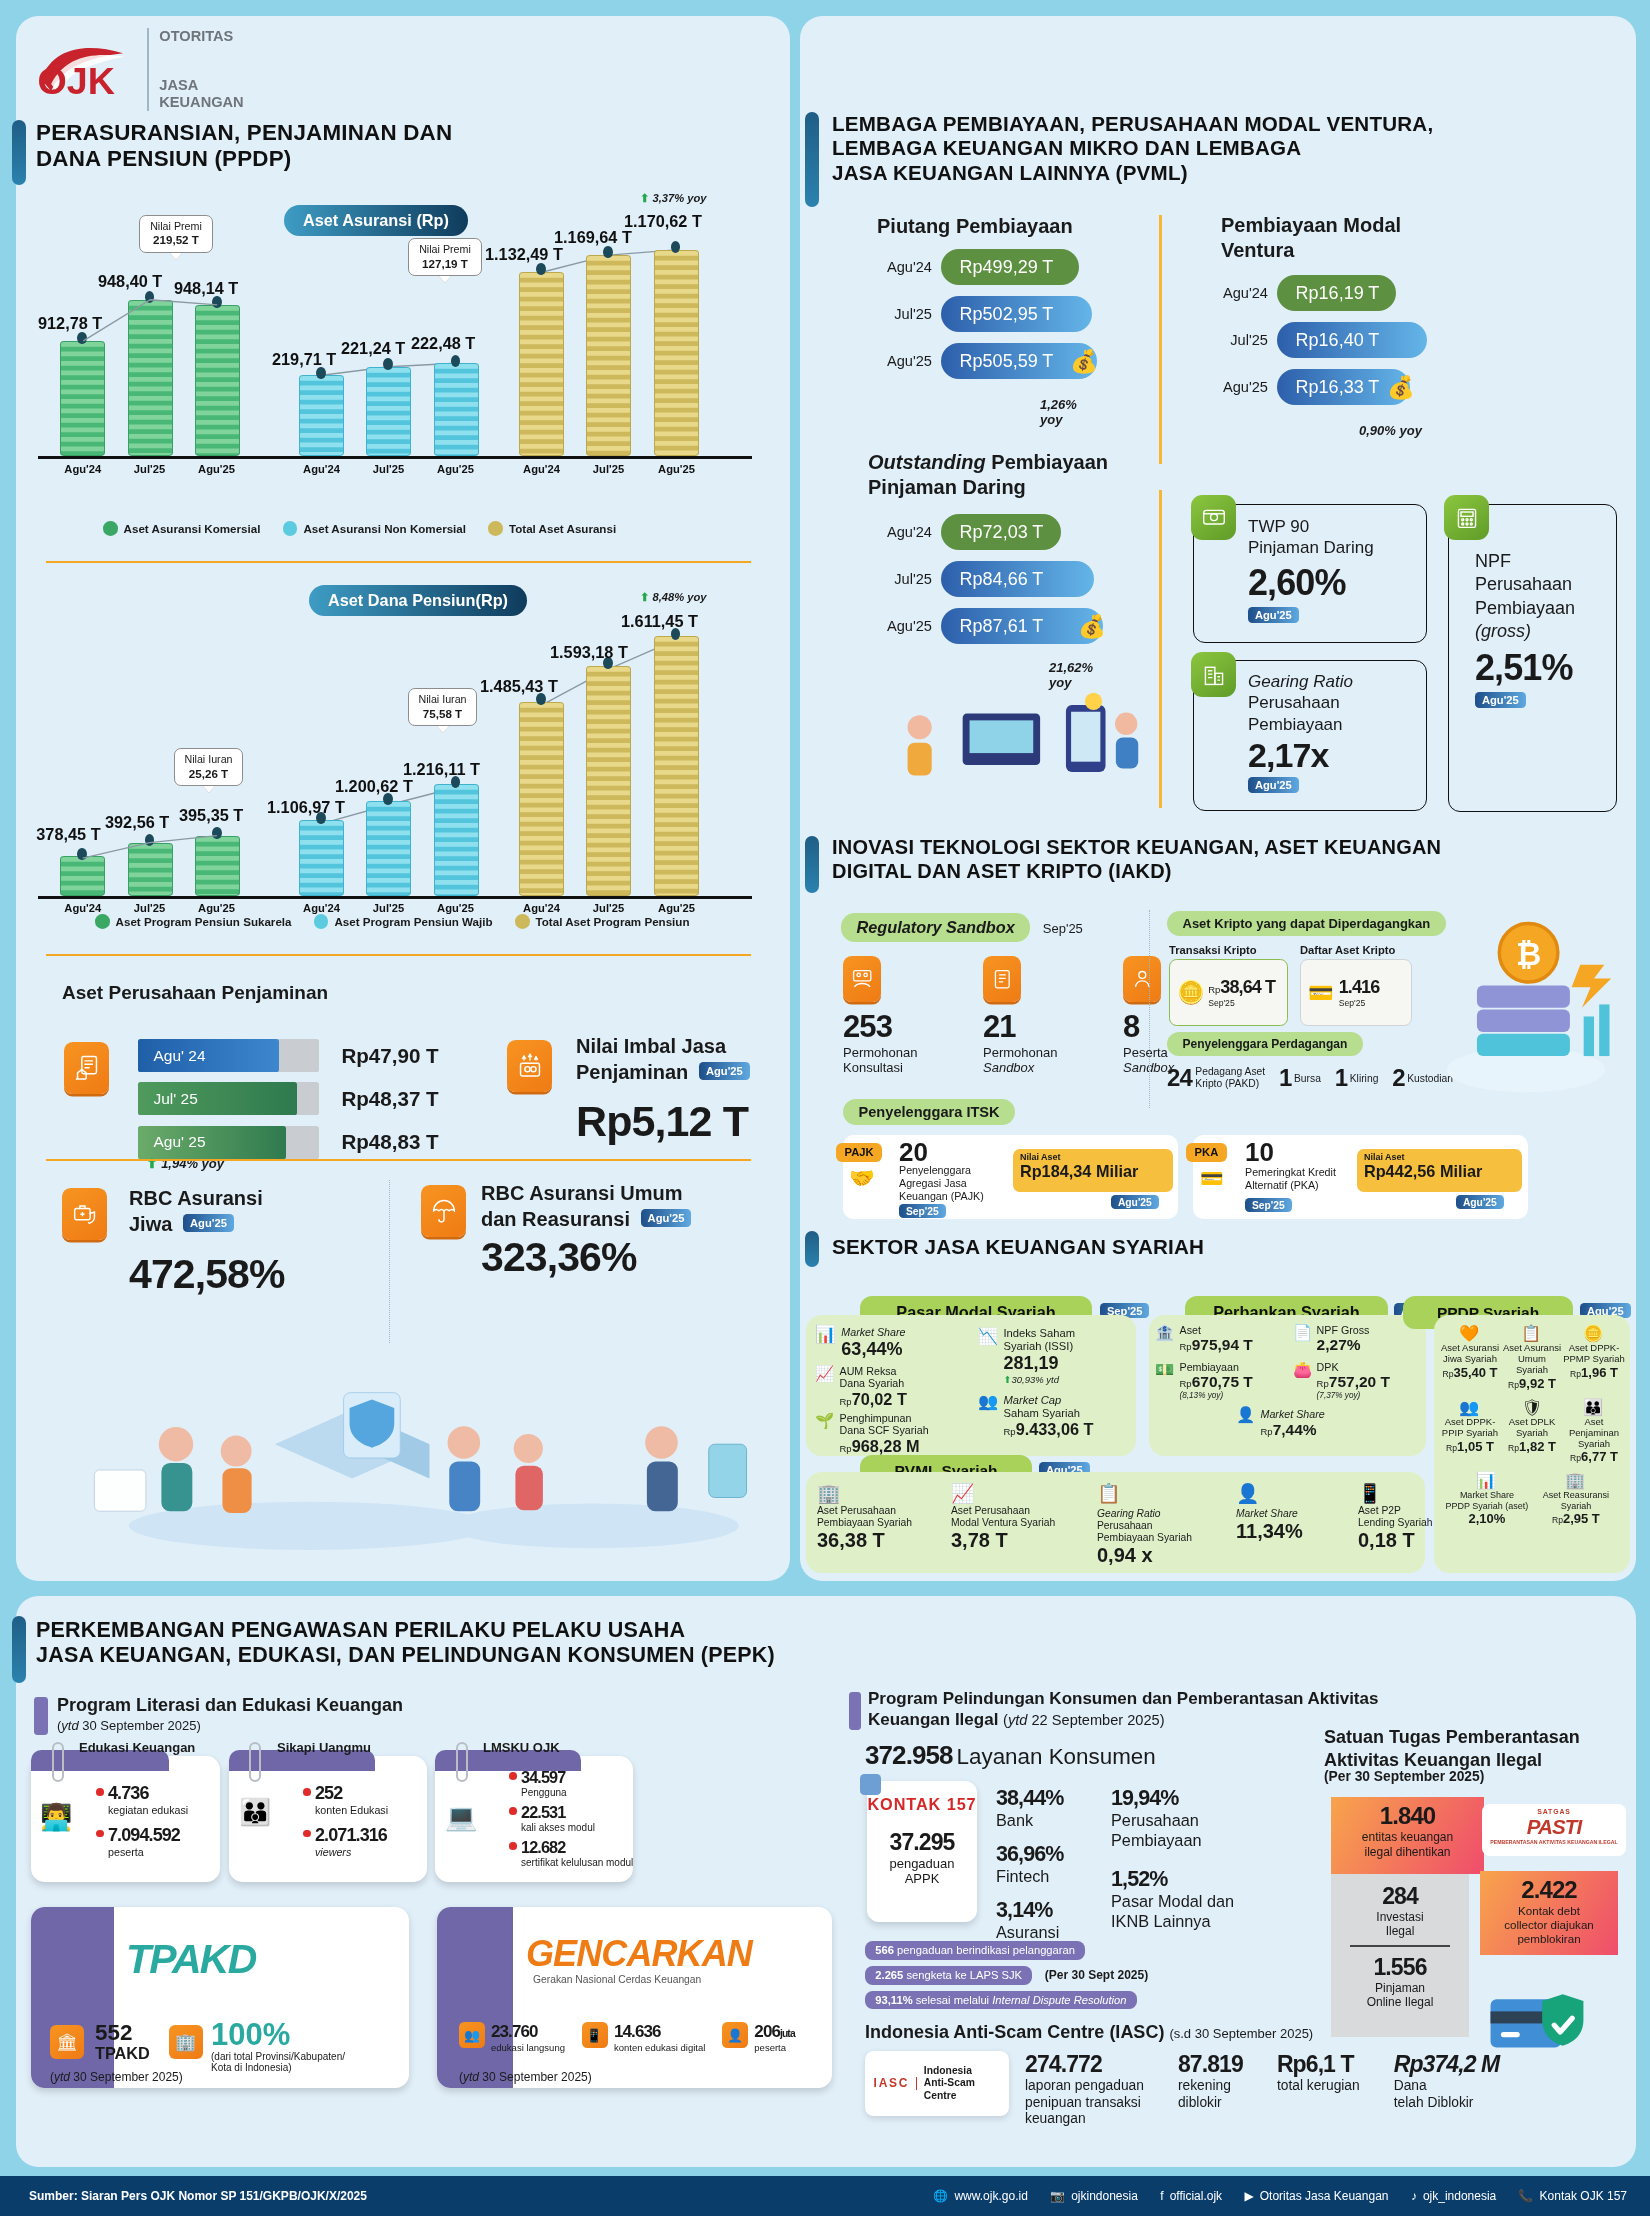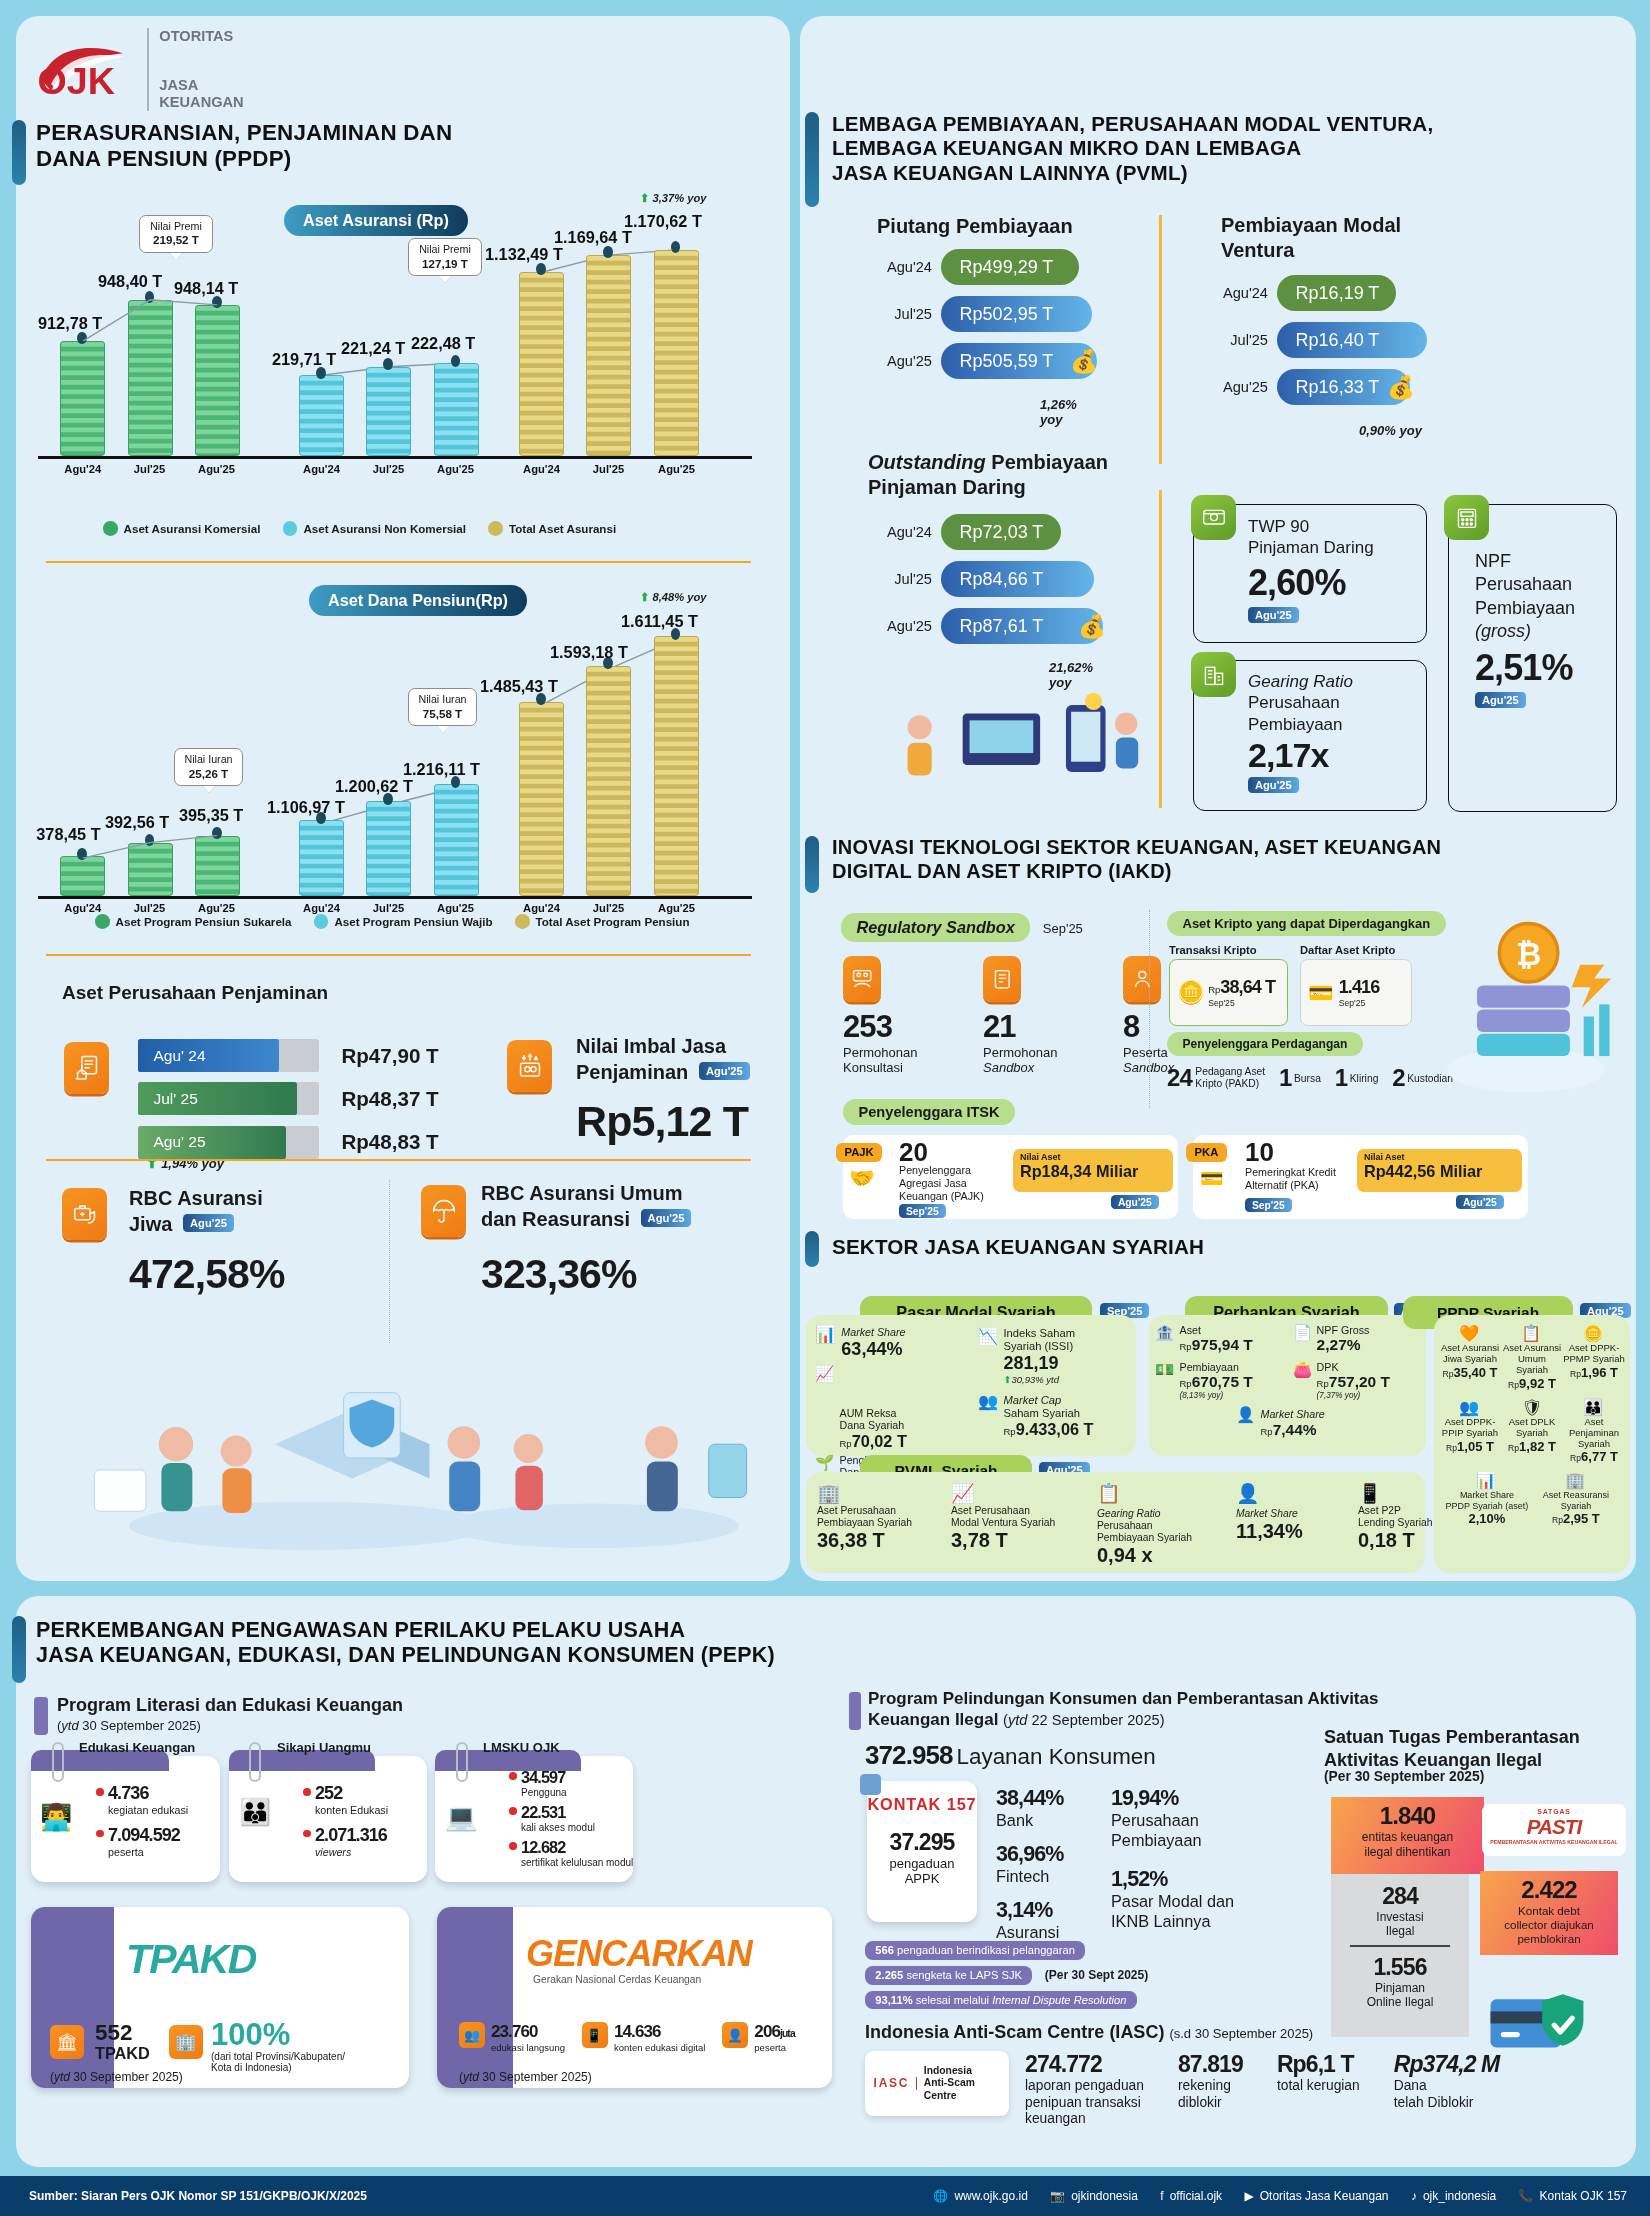--- a/index.html
+++ b/index.html
@@ -432,21 +432,21 @@
       <path d="M3 16a12 12 0 0124 0c-2-2-4-2-6 0-2-2-4-2-6 0-2-2-4-2-6 0-2-2-4-2-6 0z"></path>
       <path d="M15 16v10a3 3 0 01-6 0"></path>
     </svg>
   </div>
   <div style="position:absolute;left:481px;top:1180px;">
     <div style="font-size:20px;font-weight:bold;line-height:1.3;">
       <span>RBC Asuransi Umum</span><br>
       <span>dan Reasuransi</span>
       <span class="badge" style="vertical-align:4.3px;margin-left:5.2px;">Agu'25</span>
     </div>
-    <div class="big" style="font-size:41px;margin-top:19px;">323,36%</div>
+    <div class="big" style="font-size:41px;margin-top:2px;">323,36%</div>
   </div>
 
   <div style="position:absolute;left:60px;top:1341px;width:696px;height:215px;opacity:.95;">
     <svg width="696" height="215" viewBox="0 0 810 250">
       <ellipse cx="290" cy="215" rx="210" ry="28" fill="#cfe4f4"></ellipse>
       <ellipse cx="620" cy="215" rx="170" ry="26" fill="#cfe4f4"></ellipse>
       <path d="M250 120 l90-40 90 40 -90 40z" fill="#b9d9ef"></path>
       <path d="M340 80 v40 l90 40 v-40z" fill="#9ec9e6"></path>
       <rect x="330" y="60" width="66" height="76" rx="8" fill="#d8ecfa" stroke="#9ec9e6"></rect>
       <path d="M363 68 l26 10 v18c0 15-12 24-26 28-14-4-26-13-26-28V78z" fill="#4ea3dd"></path>
@@ -768,21 +768,21 @@
   <div class="spanel" style="left:806px;top:1315px;width:330px;height:141px;"></div>
   <div style="position:absolute;left:815px;top:1324px;width:155px;">
     <div style="display:flex;gap:5.2px;margin-bottom:5.2px;">
       <span style="font-size:17px;">📊</span>
       <div><i class="sitem-lb">Market Share</i>
         <div class="sitem-v" style="font-size:18px;">63,44%</div></div>
     </div>
     <div style="display:flex;gap:5.2px;margin-bottom:3.4px;">
       <span style="font-size:15.5px;">📈</span>
       <div>
-          <div class="sitem-lb" style="white-space:pre-line;margin-top:42px;">AUM Reksa
+          <div class="sitem-lb" style="white-space:pre-line;">AUM Reksa
 Dana Syariah</div>
         <div><span style="font-size:9.5px;">Rp</span><span class="sitem-v" style="font-size:16.3px;text-align:right;">70,02 T</span></div>
         </div>
     </div>
     <div style="display:flex;gap:5.2px;">
       <span style="font-size:15.5px;">🌱</span>
       <div>
           <div class="sitem-lb" style="white-space:pre-line;">Penghimpunan
 Dana SCF Syariah</div>
         <div><span style="font-size:9.5px;">Rp</span><span class="sitem-v" style="font-size:16.3px;">968,28 M</span></div>

